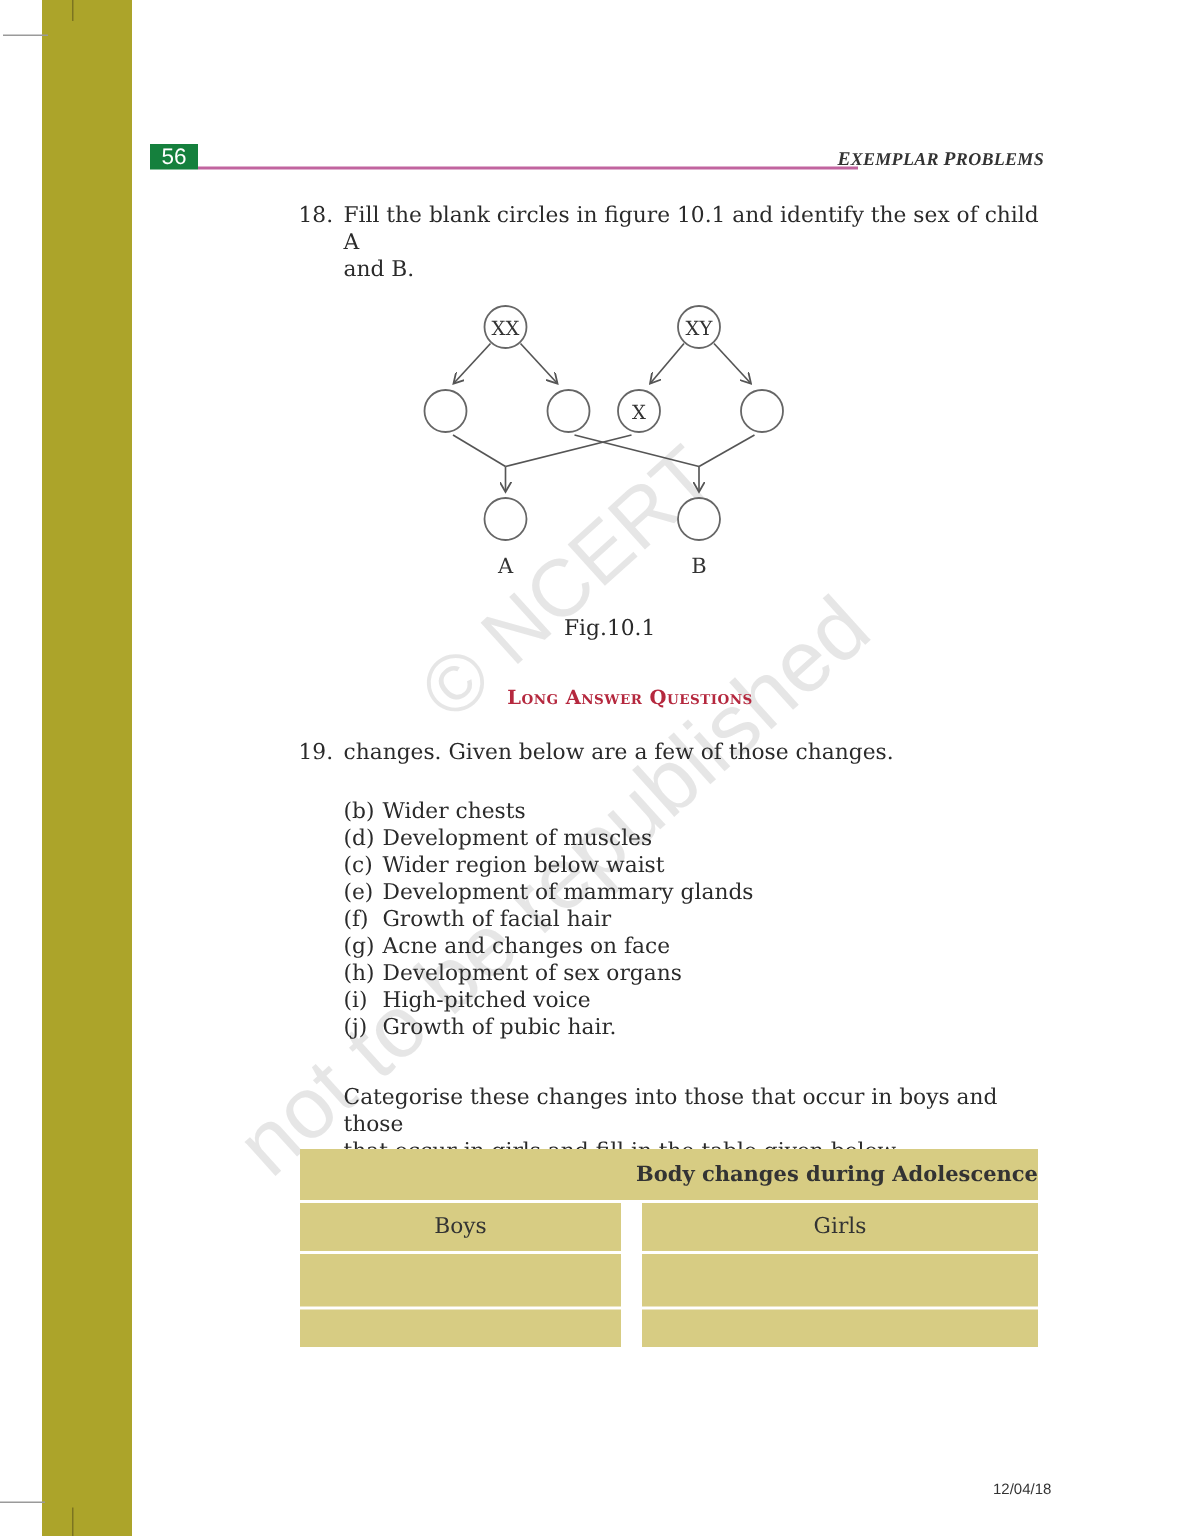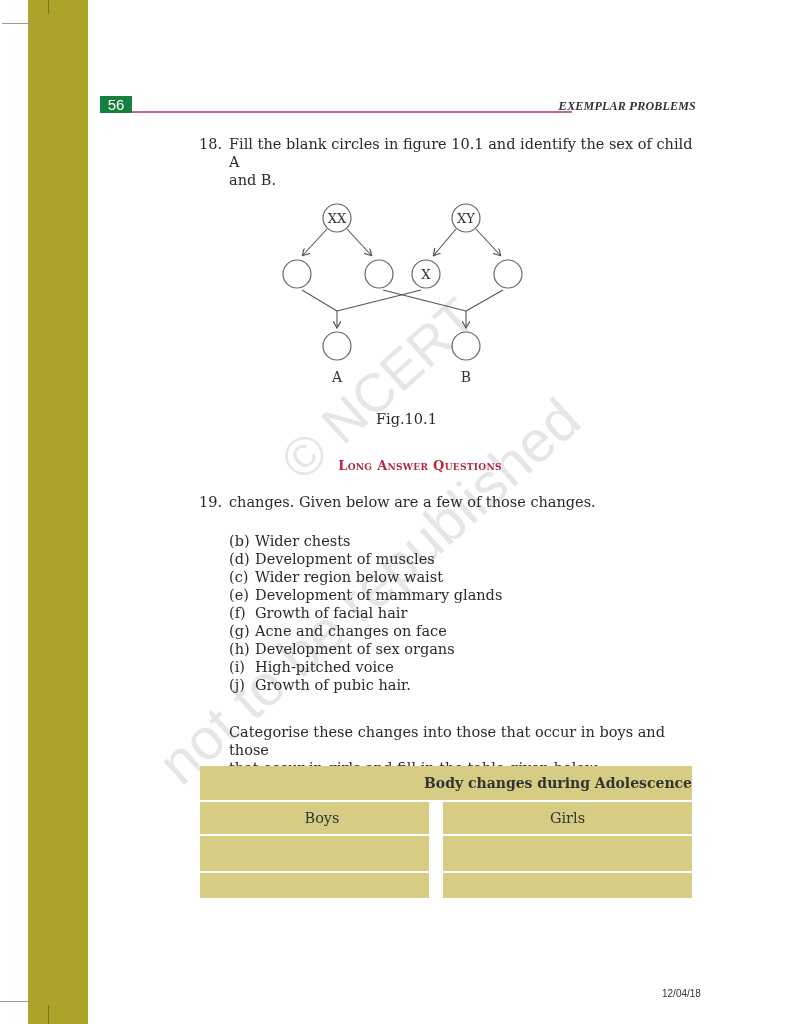--- a/index.html
+++ b/index.html
@@ -35,21 +35,21 @@
   .list-item { position: relative; height: 18px; white-space: nowrap; }
   .list-item .lbl { display: inline-block; width: 26px; }
   .para { position: absolute; left: 229px; top: 723px; font-size: 14.5px; line-height: 18px; width: 470px; }
   .table { position: absolute; left: 200px; top: 766px; width: 492px; }
   .t-title {
     background: #d7cc83; height: 34px; line-height: 34px; text-align: right;
     font-weight: bold; font-size: 14px; color: #333;
   }
   .t-row { display: flex; margin-top: 2px; }
   .t-cell { background: #d7cc83; height: 32px; line-height: 32px; text-align: center; font-size: 14.5px; color: #333; }
-  .t-cell.left { width: 214px; margin-right: 2px; padding-left: 15px; }
+  .t-cell.left { width: 214px; margin-right: 2px; }
   .t-cell.right { flex: 1; margin-left: 12px; }
   .watermark {
     position: absolute; color: rgba(210,210,210,0.55); font-family: "Liberation Sans", sans-serif;
     font-size: 60px; transform-origin: left bottom; white-space: nowrap; pointer-events: none;
   }
   .date { position: absolute; left: 662px; top: 988px; font-family: "Liberation Sans", sans-serif; font-size: 10px; color: #333; }
 </style>
 </head>
 <body>
 

